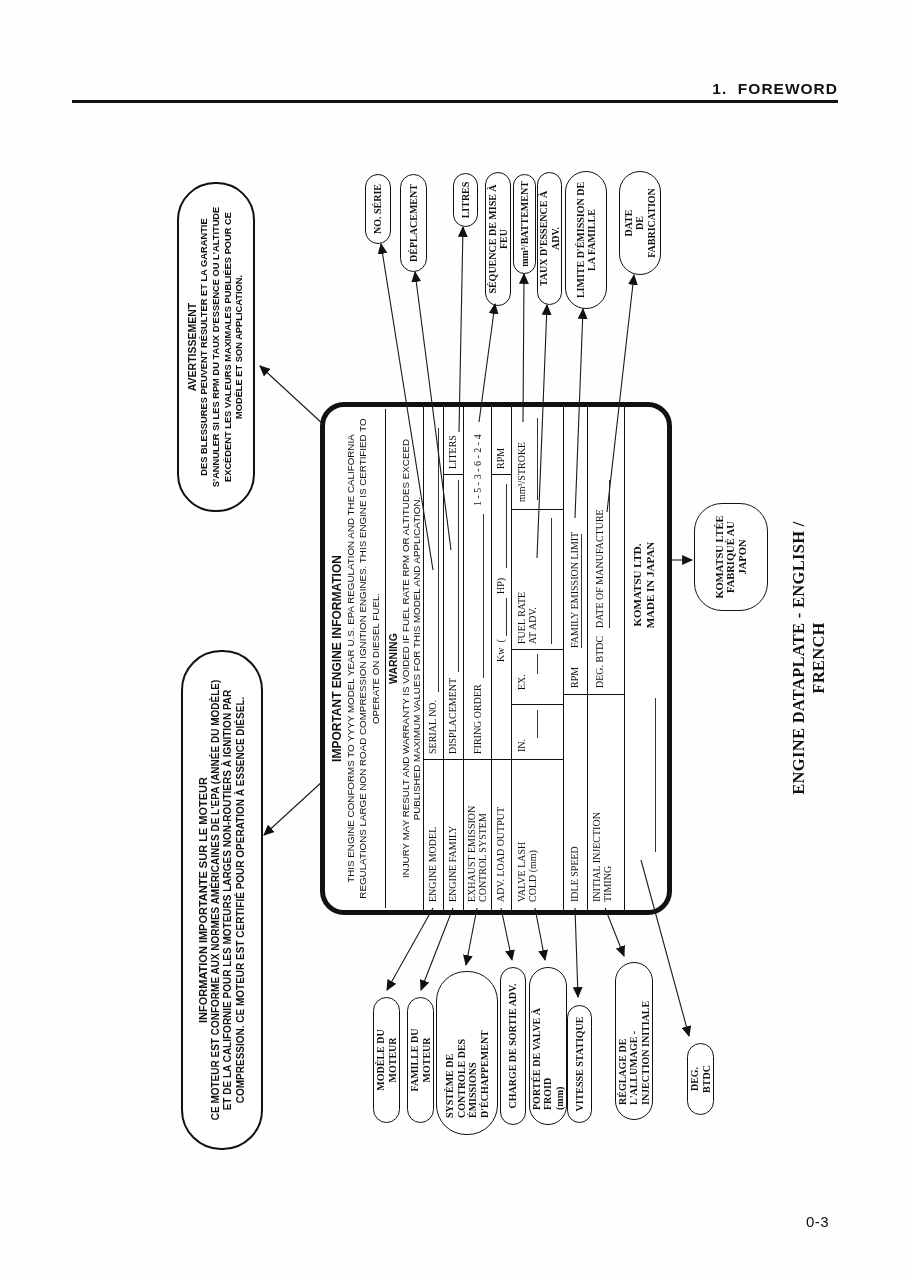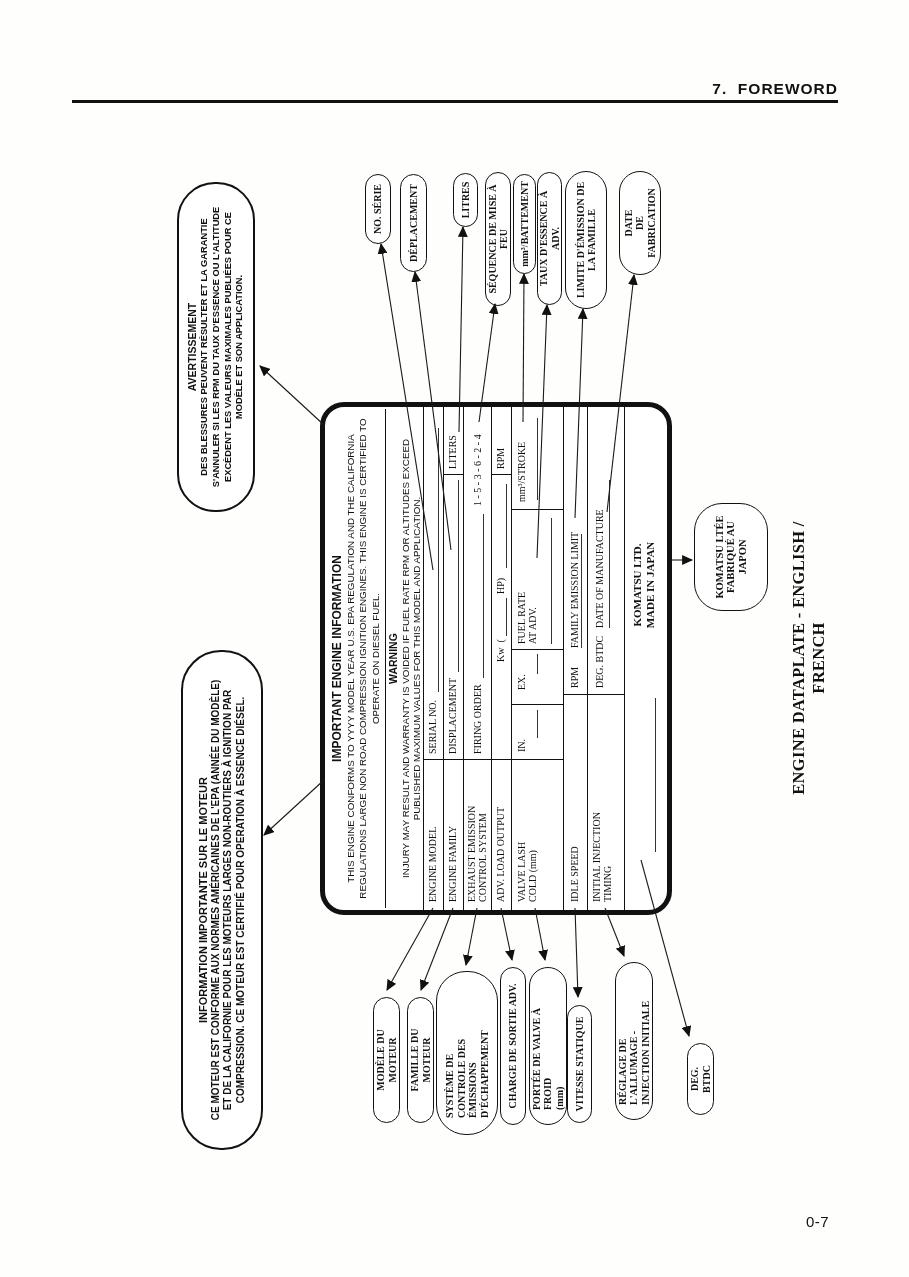--- a/index.html
+++ b/index.html
@@ -46,23 +46,23 @@
   .bl{position:absolute;height:0;border-top:1px solid #333;}
   .cell{position:absolute;font:10px "Liberation Serif",serif;line-height:11px;white-space:pre;}
   .p-foot{position:absolute;left:230px;width:190px;text-align:center;font:bold 11px "Liberation Serif",serif;line-height:13px;}
 
   .caption{position:absolute;left:340px;top:614px;width:324px;text-align:center;
            font:bold 16.5px "Liberation Serif",serif;z-index:2;letter-spacing:.3px;}
 </style>
 </head>
 <body>
 
-<div class="fw-head">7.  FOREWORD</div>
+<div class="fw-head">1.  FOREWORD</div>
 <div class="fw-rule"></div>
-<div class="pageno">0-7</div>
+<div class="pageno">0-3</div>
 
 <div class="stage">
 
   <svg class="wires" width="990" height="650" viewBox="0 0 990 650">
     <defs>
       <marker id="ah" markerWidth="11" markerHeight="9" refX="9" refY="4.5" orient="auto">
         <path d="M0,0 L10,4.5 L0,9 z" fill="#111"></path>
       </marker>
     </defs>
 

